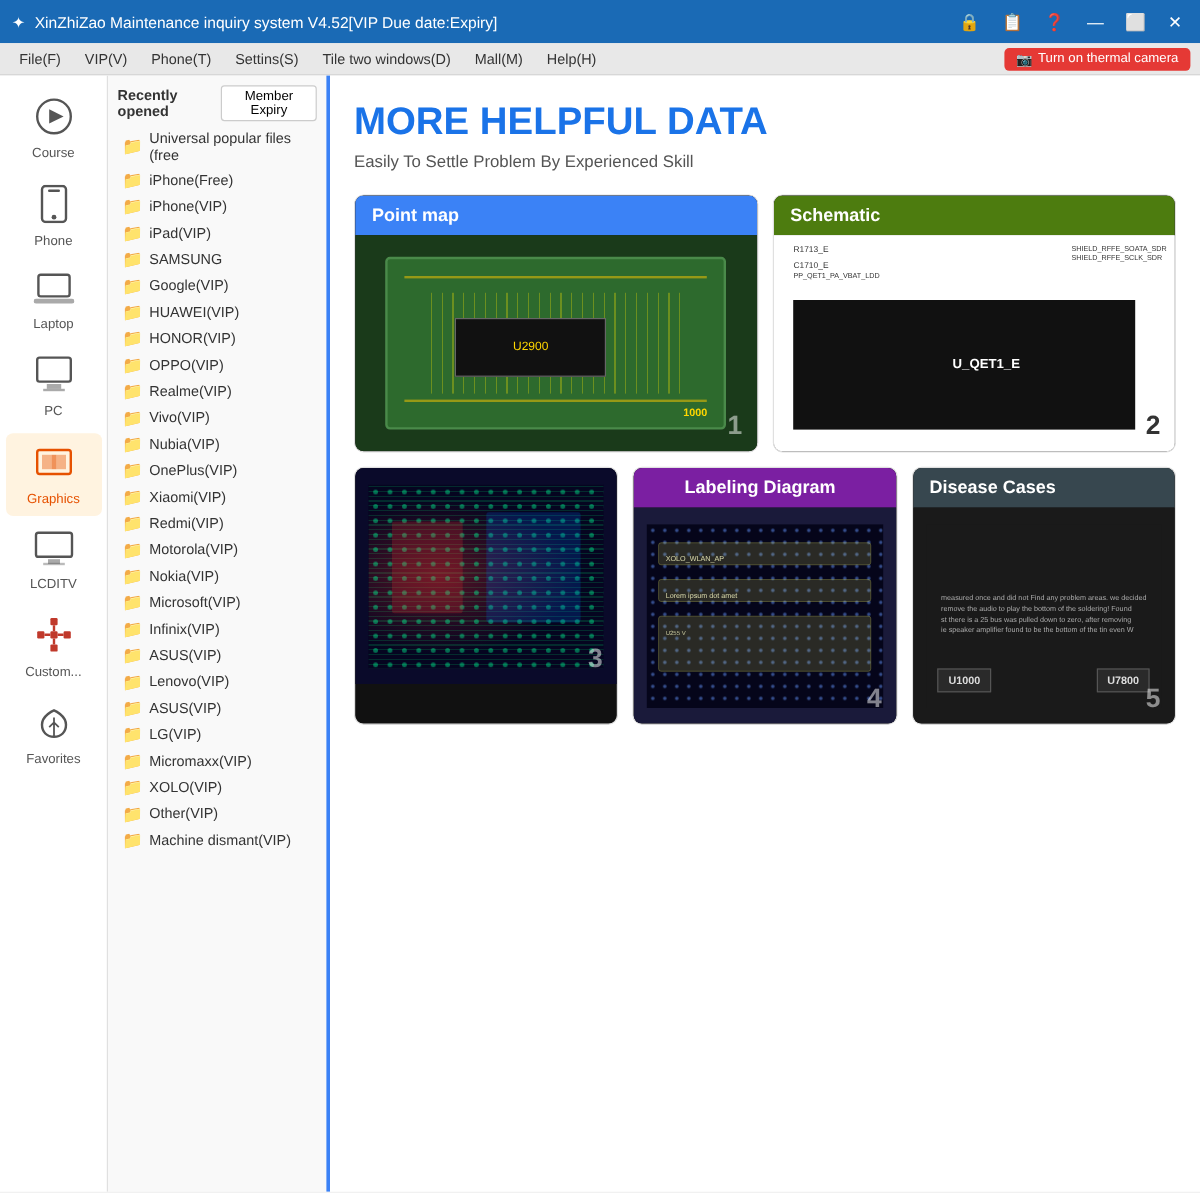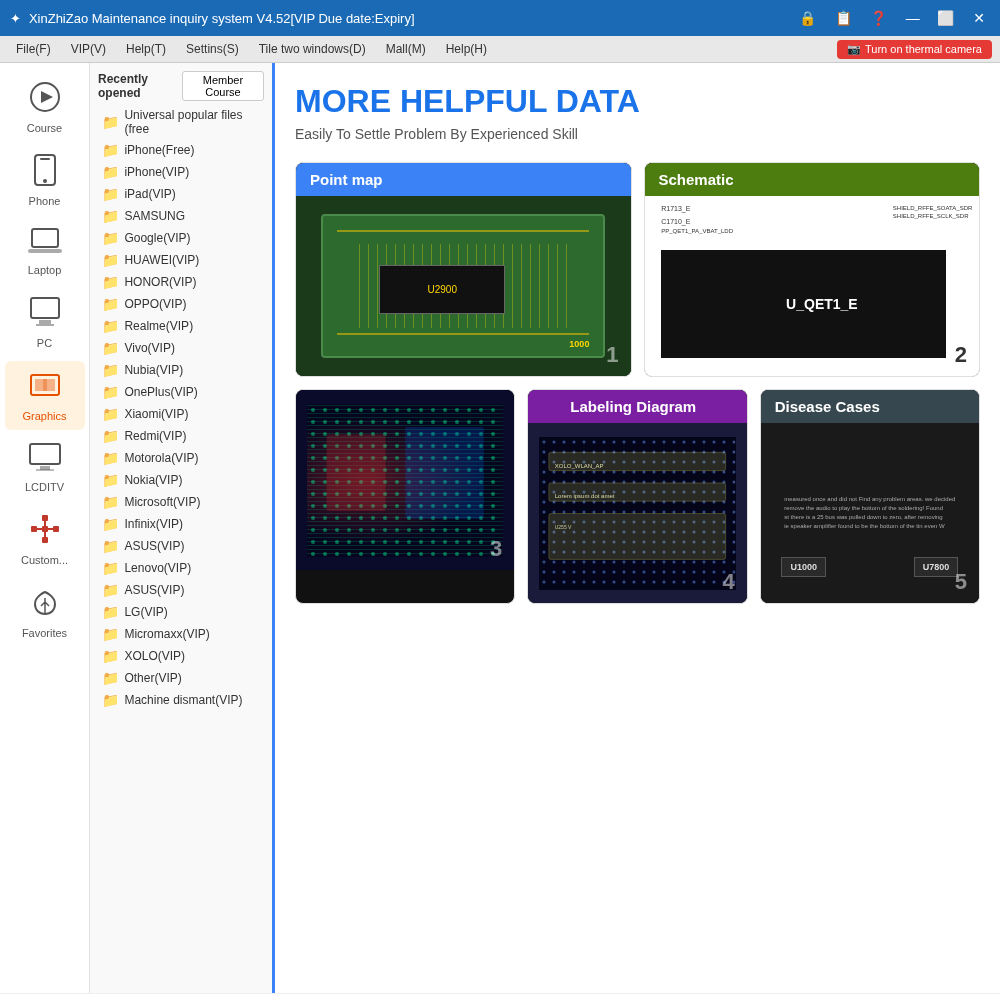--- a/index.html
+++ b/index.html
@@ -294,21 +294,21 @@
     <span>❓</span>
     <span>—</span>
     <span>⬜</span>
     <span>✕</span>
   </div>
 </div>
 
 <div class="menu-bar">
   <span class="menu-item">File(F)</span>
   <span class="menu-item">VIP(V)</span>
-  <span class="menu-item">Help(T)</span>
+  <span class="menu-item">Phone(T)</span>
   <span class="menu-item">Settins(S)</span>
   <span class="menu-item">Tile two windows(D)</span>
   <span class="menu-item">Mall(M)</span>
   <span class="menu-item">Help(H)</span>
   <div class="thermal-btn">
     <span>📷</span>
     <span>Turn on thermal camera</span>
   </div>
 </div>
 
@@ -397,21 +397,21 @@
             <path d="M16 28 L16 12 M12 20 L16 16 L20 20" stroke="#555" stroke-width="1.5" fill="none"></path>
           </svg>
       </span>
       <span class="icon-label">Favorites</span>
     </div>
   </div>
 
   <div class="file-tree scroll-bar">
     <div class="file-tree-header">
       <span style="font-size:12px;font-weight:600;color:#333;">Recently opened</span>
-      <button class="member-btn">Member Course</button>
+      <button class="member-btn">Member Expiry</button>
     </div>
     <div id="file-tree-items">
         <div class="tree-item">
           <span class="folder-icon">📁</span>
           <span>Universal popular files (free</span>
         </div>
         <div class="tree-item">
           <span class="folder-icon">📁</span>
           <span>iPhone(Free)</span>
         </div>
@@ -543,21 +543,21 @@
       </div>
 
       <div class="card">
         <div class="card-header teal">Schematic</div>
         <div class="card-img schematic">
           <div class="schematic-content">
 
             <div style="position:absolute;top:5%;left:5%;font-size:7px;color:#333;">R1713_E</div>
             <div style="position:absolute;top:12%;left:5%;font-size:7px;color:#333;">C1710_E</div>
             <div style="position:absolute;top:30%;left:5%;right:10%;bottom:10%;background:#111;display:flex;align-items:center;justify-content:center;">
-              <span style="color:white;font-size:14px;font-weight:bold;margin-left:37px;">U_QET1_E</span>
+              <span style="color:white;font-size:11px;font-weight:bold;margin-left:37px;">U_QET1_E</span>
             </div>
             <div style="position:absolute;top:5%;right:2%;font-size:6px;color:#333;">
               <div>SHIELD_RFFE_SOATA_SDR</div>
               <div style="margin-top:2px;">SHIELD_RFFE_SCLK_SDR</div>
             </div>
             <div style="position:absolute;top:18%;left:5%;font-size:6px;color:#333;">PP_QET1_PA_VBAT_LDD</div>
           </div>
           <span class="card-number" style="color:#333;">2</span>
         </div>
       </div>

